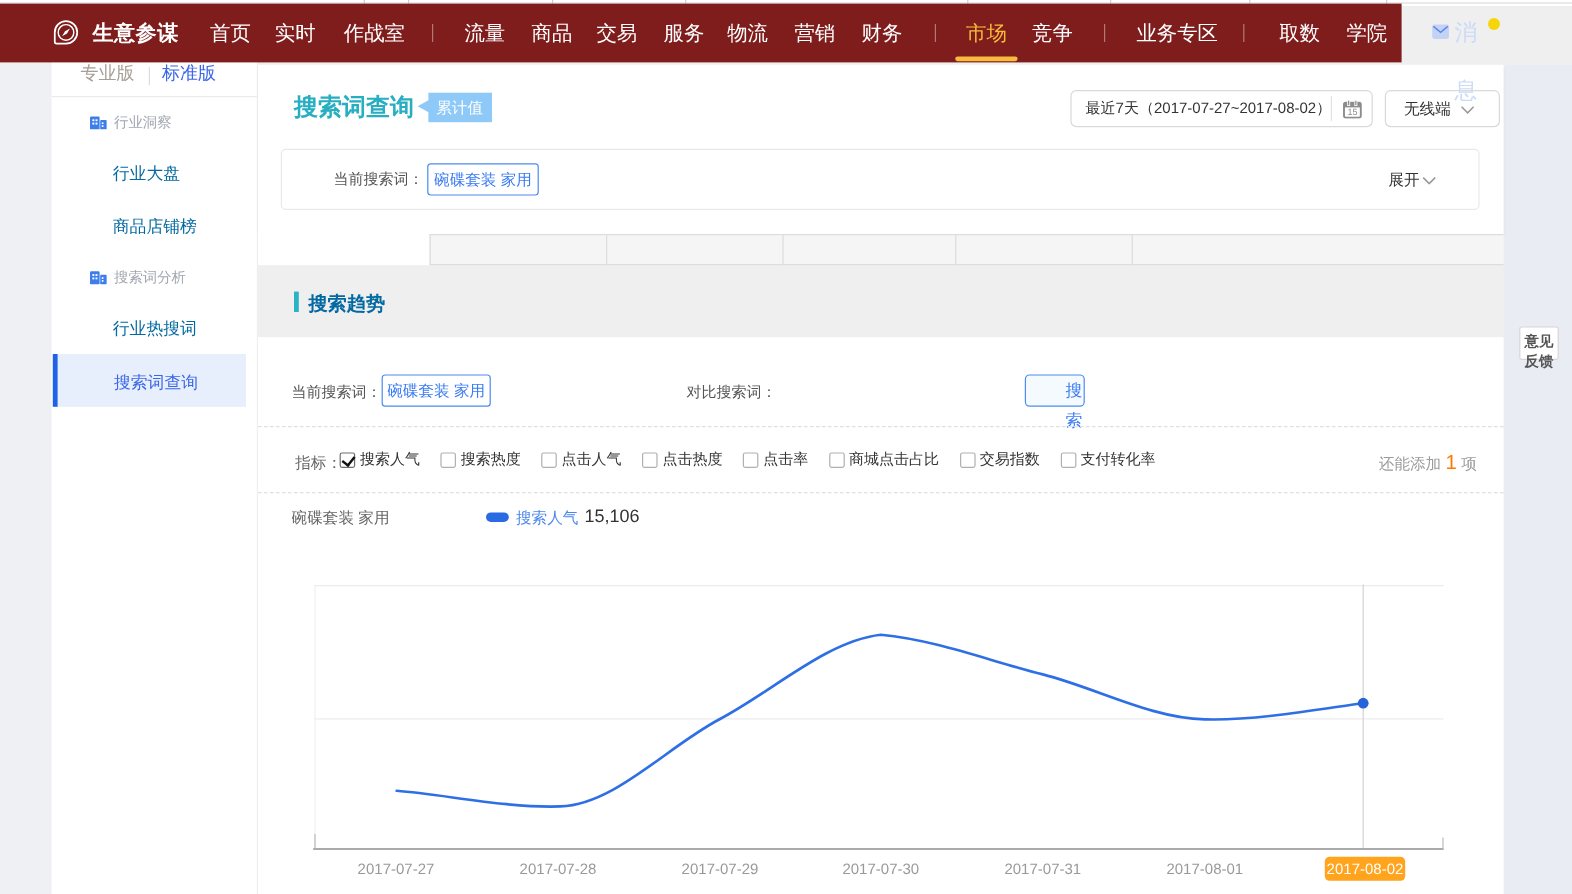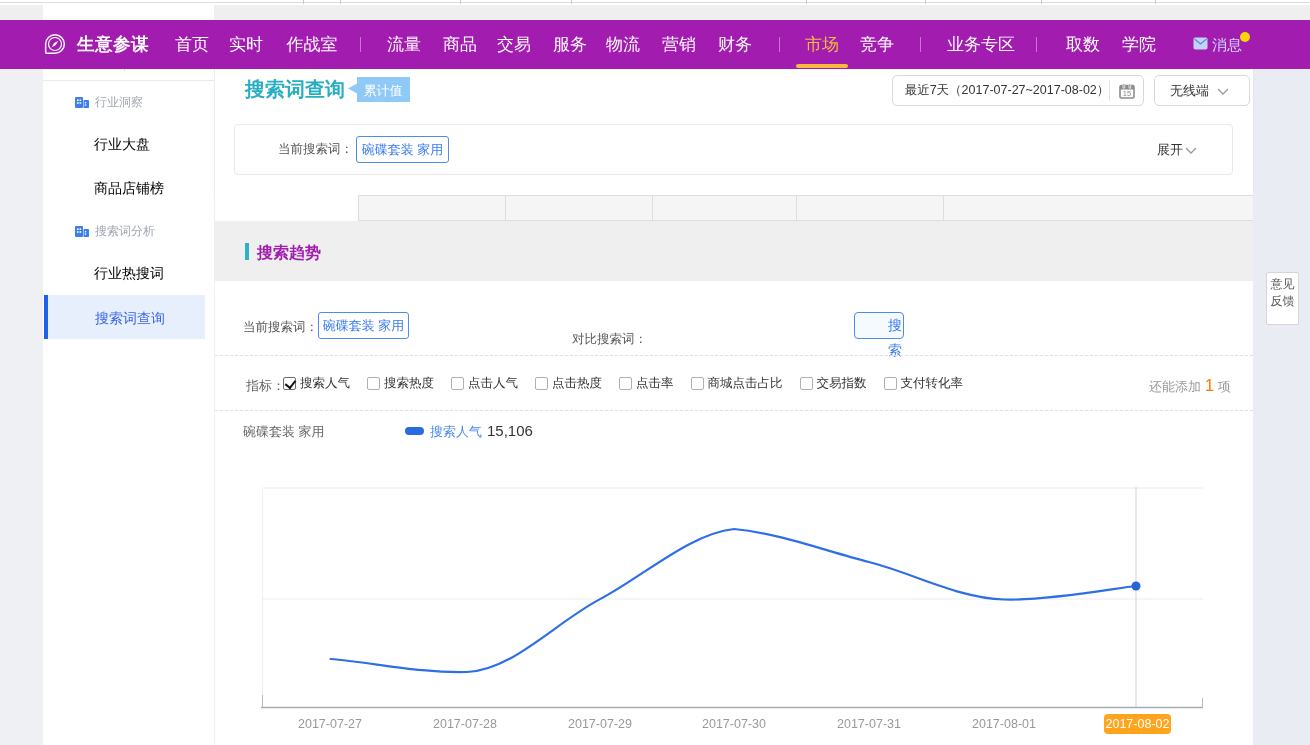--- a/index.html
+++ b/index.html
@@ -19,21 +19,21 @@
   <div class="abs" style="left:806px;top:0;width:1px;height:4px;background:#ccc;"></div>
   <div class="abs" style="left:925px;top:0;width:1px;height:4px;background:#ccc;"></div>
   <div class="abs" style="left:1041px;top:0;width:1px;height:4px;background:#ccc;"></div>
   <div class="abs" style="left:1155px;top:0;width:1px;height:4px;background:#ccc;"></div>
 </div>
 
 <div class="abs" style="left:0;top:54px;width:43px;height:691px;background:#eff0f3;"></div>
 
 <div class="abs" style="left:1253px;top:54px;width:57px;height:691px;background:#e9edf3;"></div>
 
-<div class="abs" id="navbar" style="left:0;top:20px;width:1310px;height:49px;background:#a21caf;z-index:50;">
+<div class="abs" id="navbar" style="left:0;top:3px;width:1168px;height:49px;background:#7f1d1d;z-index:50;">
   <svg class="abs" style="left:44px;top:13px;" width="22" height="22" viewBox="0 0 24 24">
     <path d="M12 1.8 C17.6 1.8 22.2 6.4 22.2 12 C22.2 17.6 17.6 22.2 12 22.2 L3.4 22.2 C2.5 22.2 1.8 21.5 1.8 20.6 L1.8 12 C1.8 6.4 6.4 1.8 12 1.8 Z" fill="none" stroke="#fff" stroke-width="1.6"></path>
     <circle cx="12" cy="12" r="7.1" fill="none" stroke="#fff" stroke-width="1.3"></circle>
     <path d="M15.6 8.4 L12.9 13.0 L8.4 15.6 L11.1 11.0 Z" fill="#fff"></path>
   </svg>
   <div class="abs" style="left:77px;top:0;height:49px;line-height:49px;color:#fff;font-size:17.5px;font-weight:bold;letter-spacing:0.5px;">生意参谋</div>
   <div class="abs nv" style="left:192px;">首页</div>
   <div class="abs nv" style="left:246px;">实时</div>
   <div class="abs nv" style="left:312px;">作战室</div>
   <div class="abs nv" style="left:404px;">流量</div>
@@ -50,21 +50,21 @@
   <div class="abs nv" style="left:1139px;">学院</div>
   <div class="abs sep" style="left:360px;"></div>
   <div class="abs sep" style="left:779px;"></div>
   <div class="abs sep" style="left:920px;"></div>
   <div class="abs sep" style="left:1036px;"></div>
   <div class="abs" style="left:796px;top:44px;width:52px;height:4px;background:#f7ba3c;border-radius:2px;"></div>
   <svg class="abs" style="left:1193px;top:17px;" width="15" height="13" viewBox="0 0 15 13">
     <rect x="0.5" y="0.5" width="14" height="12" rx="1.8" fill="#c3d3f6"></rect>
     <path d="M1.5 2 L7.5 7 L13.5 2" fill="none" stroke="#5d86e8" stroke-width="1.2"></path>
   </svg>
-  <div class="abs" style="left:1212px;top:0;height:49px;line-height:49px;color:#ccdaf8;font-size:15px;text-align:center;">消息</div>
+  <div class="abs" style="left:1212px;top:0;height:49px;line-height:49px;color:#ccdaf8;font-size:19px;text-align:center;">消息</div>
   <div class="abs" style="left:1240px;top:12px;width:10px;height:10px;border-radius:50%;background:#f6d50a;"></div>
 </div>
 <style>
   .nv { top:0; height:49px; line-height:49px; color:#fff; font-size:17px; transform:translateX(-50%); white-space:nowrap; }
   .sep { top:17px; width:1px; height:15px; background:rgba(255,255,255,0.4); }
 </style>
 
 <div class="abs" style="left:43px;top:5px;width:171px;height:740px;background:#fff;z-index:5;">
   <div class="abs" style="left:0;top:0;width:171px;height:76px;border-bottom:1px solid #eaeaea;">
     <div class="abs" style="left:24px;top:47px;font-size:15px;color:#a79f96;">专业版</div>
@@ -80,21 +80,21 @@
   <svg class="abs bicon" style="left:32px;top:219px;">
       <use href="#bld"></use>
     </svg>
   <div class="abs" style="left:52px;top:218px;font-size:12px;color:#a0a6b0;">搜索词分析</div>
   <div class="abs side-item" style="left:51px;top:260px;">行业热搜词</div>
   <div class="abs" style="left:1px;top:290px;width:161px;height:44px;background:#e7eefc;border-left:4px solid #2160e8;">
     <div class="abs" style="left:47px;top:15px;font-size:14px;color:#3a66e8;">搜索词查询</div>
   </div>
 </div>
 <style>
-  .side-item { font-size:14px; color:#000000; }
+  .side-item { font-size:14px; color:#0369a1; }
   .bicon { width:14px; height:13px; }
 </style>
 <svg width="0" height="0" style="position:absolute;">
   <defs>
     <g id="bld">
       <rect x="0" y="2" width="8" height="11" rx="1" fill="#3d7eeb"></rect>
       <rect x="8.5" y="5" width="5.5" height="8" rx="0.8" fill="#3d7eeb"></rect>
       <rect x="2" y="4.4" width="1.6" height="1.6" fill="#fff"></rect>
         <rect x="4.6" y="4.4" width="1.6" height="1.6" fill="#fff"></rect>
       <rect x="2" y="7.2" width="1.6" height="1.6" fill="#fff"></rect>
@@ -146,27 +146,27 @@
   <div class="abs" style="left:0;top:0;width:143px;height:26px;background:#fff;"></div>
   <div class="abs" style="left:143px;top:0;width:895px;height:26px;background:#f5f5f6;border-top:1px solid #ddd;border-bottom:1px solid #ddd;"></div>
   <div class="abs" style="left:143px;top:0;width:1px;height:26px;background:#ddd;"></div>
   <div class="abs" style="left:290px;top:0;width:1px;height:26px;background:#ddd;"></div>
   <div class="abs" style="left:437px;top:0;width:1px;height:26px;background:#ddd;"></div>
   <div class="abs" style="left:581px;top:0;width:1px;height:26px;background:#ddd;"></div>
   <div class="abs" style="left:728px;top:0;width:1px;height:26px;background:#ddd;"></div>
 </div>
 
 <div class="abs" style="left:245px;top:243px;width:4px;height:17px;background:#2bb3c5;"></div>
-<div class="abs" style="left:257px;top:243px;font-size:16px;font-weight:bold;color:#a21caf;">搜索趋势</div>
+<div class="abs" style="left:257px;top:243px;font-size:16px;font-weight:bold;color:#0369a1;">搜索趋势</div>
 
 <div class="abs" style="left:215px;top:281px;width:1038px;height:464px;background:#fff;">
 
   <div class="abs" style="left:28px;top:38px;font-size:12.5px;color:#555;">当前搜索词：</div>
   <div class="abs" style="left:103px;top:31px;width:91px;height:27px;border:1px solid #4d8bf0;border-radius:3px;line-height:25px;text-align:center;font-size:13px;color:#3a7bf2;">碗碟套装 家用</div>
-  <div class="abs" style="left:357px;top:38px;font-size:12.5px;color:#555;margin-top:12px;">对比搜索词：</div>
+  <div class="abs" style="left:357px;top:38px;font-size:12.5px;color:#555;">对比搜索词：</div>
   <div class="abs" style="left:639px;top:31px;width:50px;height:27px;border:1px solid #4d8bf0;border-radius:4px;background:#f5fafe;line-height:25px;text-align:center;font-size:14px;color:#3a7bf2;padding-left:32px;">搜索</div>
 
   <div class="abs" style="left:0;top:74px;width:1038px;border-top:1px dashed #e0e0e0;"></div>
 
   <div class="abs" style="left:31px;top:96px;font-size:13px;color:#666;">指标：</div>
   <div class="abs" style="left:68px;top:94px;display:flex;align-items:center;">
     <span class="cb ck"></span>
       <span class="cbl">搜索人气</span>
     <span class="cb"></span>
       <span class="cbl">搜索热度</span>
@@ -214,13 +214,13 @@
   <text x="519" y="288" class="xl">2017-07-30</text>
   <text x="654" y="288" class="xl">2017-07-31</text>
   <text x="789" y="288" class="xl">2017-08-01</text>
   <rect x="889" y="274" width="67" height="20" rx="4" fill="#ffa41c"></rect>
   <text x="922.5" y="288" class="xl" fill="#fff" style="fill:#fff;">2017-08-02</text>
   <style>
     .xl { font-family:"Liberation Sans",sans-serif; font-size:12.5px; fill:#999; text-anchor:middle; }
   </style>
 </svg>
 
-<div class="abs" style="left:1266px;top:272px;width:33px;height:53px;background:#fff;border:1px solid #d6d6d6;border-radius:2px;text-align:center;font-size:12px;color:#555;line-height:17px;padding-top:3px;">意见<br>反馈</div>
+<div class="abs" style="left:1266px;top:272px;width:33px;height:28px;background:#fff;border:1px solid #d6d6d6;border-radius:2px;text-align:center;font-size:12px;color:#555;line-height:17px;padding-top:3px;font-weight:bold;">意见<br>反馈</div>
 
 </body></html>

